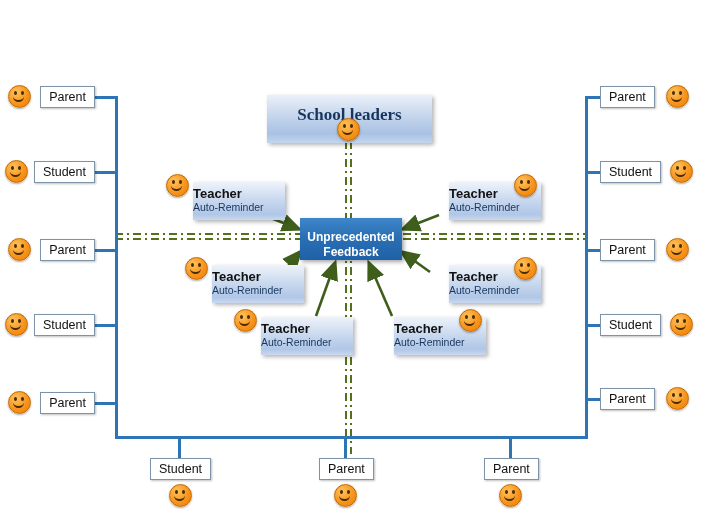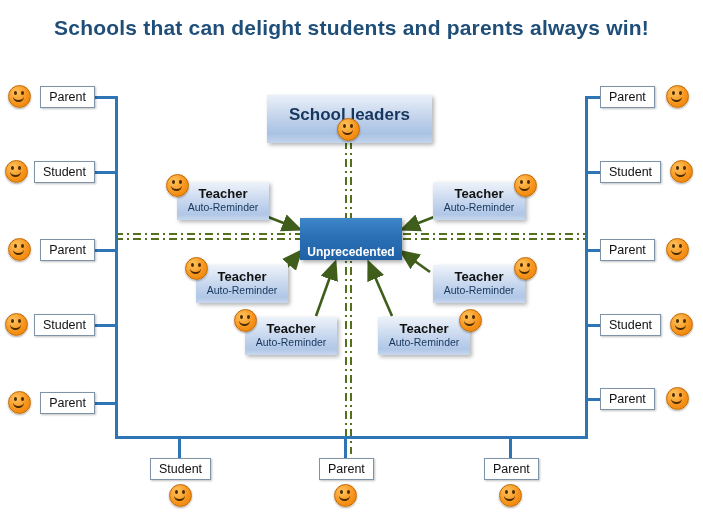--- a/index.html
+++ b/index.html
@@ -18,26 +18,27 @@
     background:repeating-linear-gradient(90deg,#55701c 0 8px,transparent 8px 12px,#55701c 12px 14px,transparent 14px 18px);}
   .dash-v{position:absolute;width:2px;
     background:repeating-linear-gradient(180deg,#55701c 0 8px,transparent 8px 12px,#55701c 12px 14px,transparent 14px 18px);}
   
   .leaders{
     position:absolute;left:267px;top:95px;width:165px;height:48px;
     background:linear-gradient(180deg,#eaf0f9 0%,#bccfe9 55%,#a9c2e4 80%,#c3d4ec 100%);
     box-shadow:2px 2px 4px rgba(0,0,0,.3);
     text-align:center;color:#17365d;font-size:17px;font-weight:bold;
     line-height:40px;
+    font-family:Liberation Serif, serif;
   }
   .teacher{
     position:absolute;width:92px;height:38px;
     background:linear-gradient(180deg,#eef3fa 0%,#c7d7ee 50%,#b0c7e7 85%,#c9d8ee 100%);
     box-shadow:2px 2px 4px rgba(0,0,0,.3);
-    text-align:center;
+    margin-left:16px;
   }
   .teacher .tname{display:block;font-size:13px;font-weight:bold;color:#111;margin-top:4px;}
   .teacher .treminder{display:block;font-size:10.5px;color:#17365d;margin-top:0px;}
   .centerbox{
     position:absolute;left:300px;top:218px;width:102px;height:42px;
     background:linear-gradient(180deg,#3d87c9 0%,#2a6fb4 45%,#2061a6 100%);
     box-shadow:2px 2px 4px rgba(0,0,0,.35);
     color:#fff;text-align:center;font-size:12px;font-weight:bold;
     display:flex;flex-direction:column;justify-content:flex-end;line-height:15px;
   }
@@ -61,21 +62,20 @@
     content:"";position:absolute;left:4px;top:5px;width:11px;height:9px;
     border-bottom:2px solid #4a2c00;border-radius:50%;
   }
   .arrows{position:absolute;left:0;top:0;pointer-events:none;}
 </style>
 </head>
 <body>
 
 <div class="canvas">
 
-  <div class="title">Schools that can delight students and parents always win!</div>
 
   <div class="dash-h" style="left:115px;top:233px;width:470px;"></div>
   <div class="dash-h" style="left:115px;top:238px;width:470px;"></div>
   <div class="dash-v" style="left:345px;top:141px;height:313px;"></div>
   <div class="dash-v" style="left:350px;top:141px;height:313px;"></div>
 
   <div class="bline" style="left:115px;top:96px;width:3px;height:343px;"></div>
   <div class="bline" style="left:585px;top:96px;width:3px;height:343px;"></div>
   <div class="bline" style="left:115px;top:436px;width:473px;height:3px;"></div>
 
@@ -145,20 +145,21 @@
   <div class="smiley" style="left:234px;top:309px;"></div>
 
   <div class="teacher" style="left:378px;top:317px;">
     <span class="tname">Teacher</span>
     <span class="treminder">Auto-Reminder</span>
   </div>
   <div class="smiley" style="left:459px;top:309px;"></div>
 
   <div class="centerbox">
     <span>Unprecedented</span>
+    <span>Feedback</span>
   </div>
 
   <div class="tag" style="right:608px;top:86px;">Parent</div>
   <div class="smiley" style="left:8px;top:85px;"></div>
   <div class="tag" style="right:608px;top:161px;">Student</div>
   <div class="smiley" style="left:5px;top:160px;"></div>
   <div class="tag" style="right:608px;top:239px;">Parent</div>
   <div class="smiley" style="left:8px;top:238px;"></div>
   <div class="tag" style="right:608px;top:314px;">Student</div>
   <div class="smiley" style="left:5px;top:313px;"></div>

